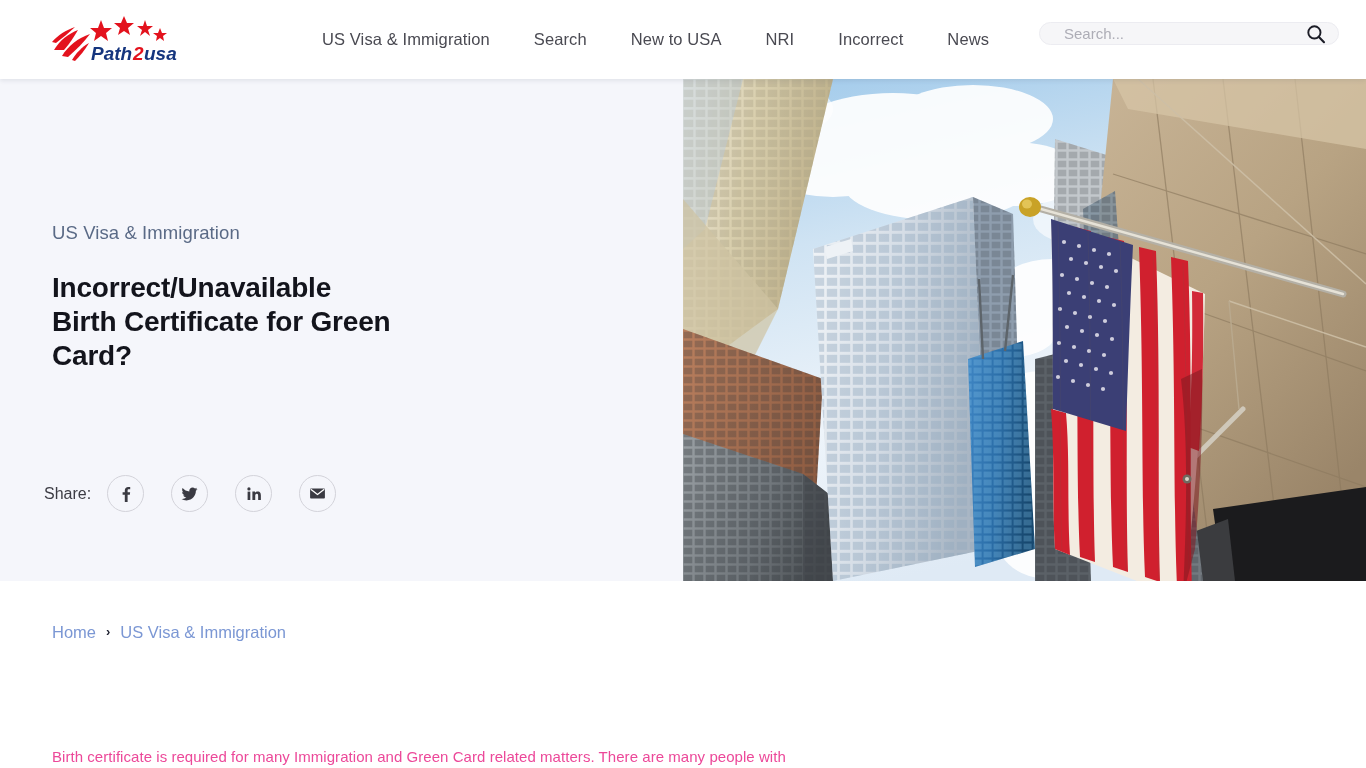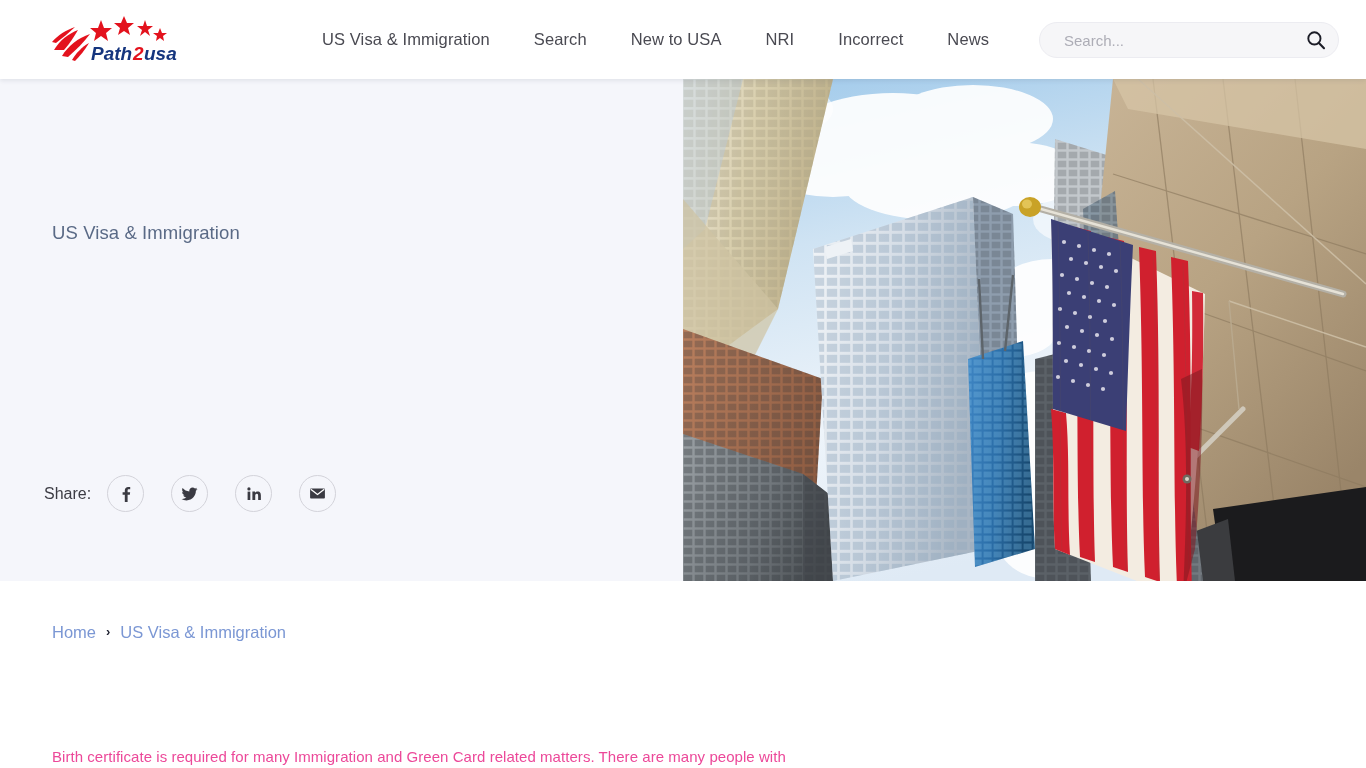--- a/index.html
+++ b/index.html
@@ -31,21 +31,21 @@
   .nav-item {
     font-size: 16.5px;
     color: #4a4a52;
     letter-spacing: 0.1px;
     padding: 0 22px;
     cursor: pointer;
     white-space: nowrap;
   }
   .search-wrap {
     position: absolute; right: 27px; top: 22px;
-    width: 300px; height: 36px;
+    width: 300px; height: 23px;
     background: #f6f6f8;
     border: 1px solid #ececf1;
     border-radius: 18px;
     display: flex; align-items: center;
   }
   .search-input {
     flex: 1; height: 33px;
     border: none; outline: none; background: transparent;
     font-family: "Liberation Sans", sans-serif;
     font-size: 15px; color: #6b6b73;
@@ -152,20 +152,21 @@
           <line x1="12.9" y1="12.9" x2="18" y2="18.2" stroke="#1c1d27" stroke-width="2.1" stroke-linecap="round"></line>
         </svg>
       </span>
     </div>
   </div>
 
   <div class="hero">
 
     <div class="hero-copy">
       <div class="hero-cat">US Visa &amp; Immigration</div>
+      <h1 class="hero-title">Incorrect/Unavailable Birth Certificate for Green Card?</h1>
     </div>
 
     <div class="share-row">
       <span class="share-label">Share:</span>
 
       <div class="share-btn">
         <svg width="18" height="18" viewBox="0 0 18 18">
           <path d="M10.6 17V9.8h2.2l0.34-2.6h-2.54V5.58c0-0.75 0.21-1.26 1.28-1.26H13.2V2.0c-0.24-0.03-1.06-0.1-2.02-0.1-2 0-3.37 1.22-3.37 3.47V7.2H5.6v2.6h2.21V17z" fill="#3a3a42"></path>
         </svg>
       </div>

